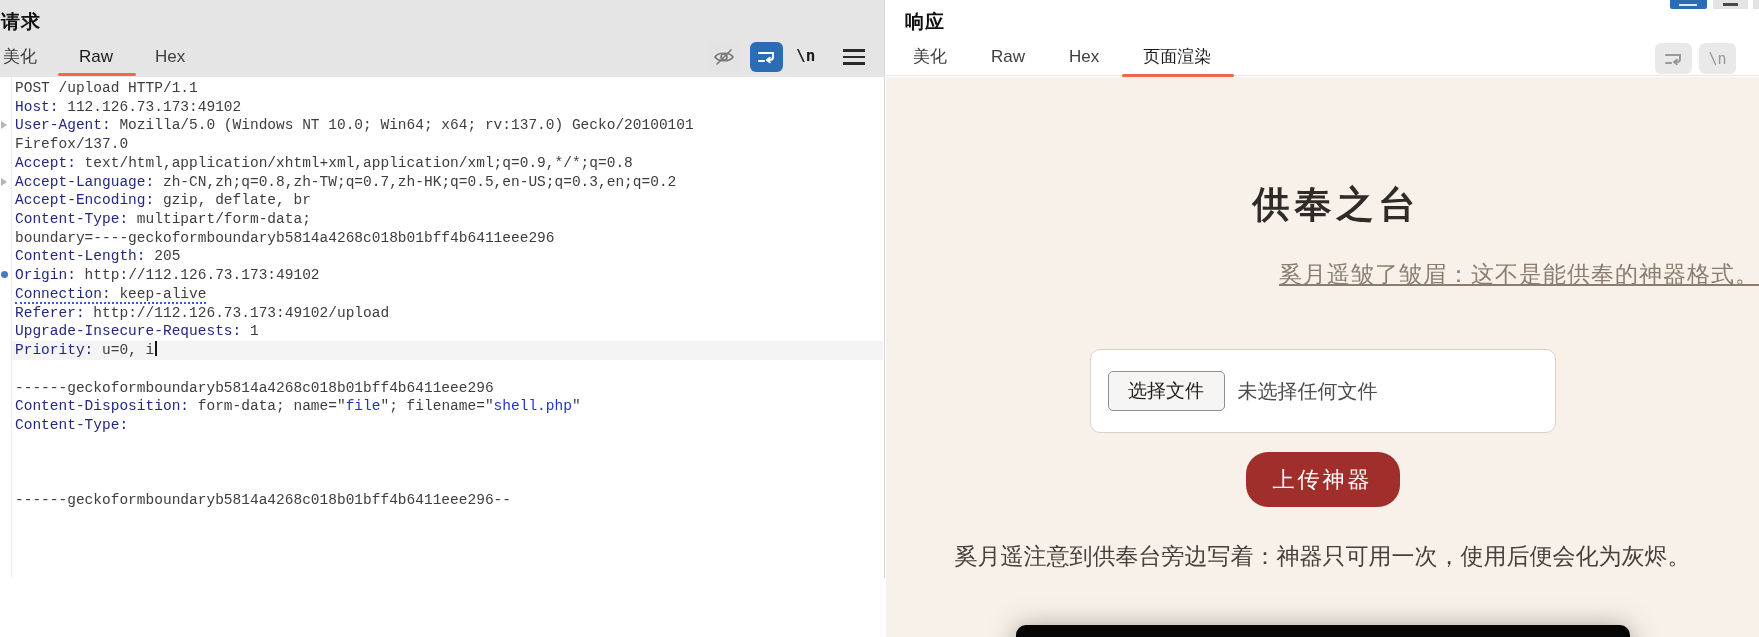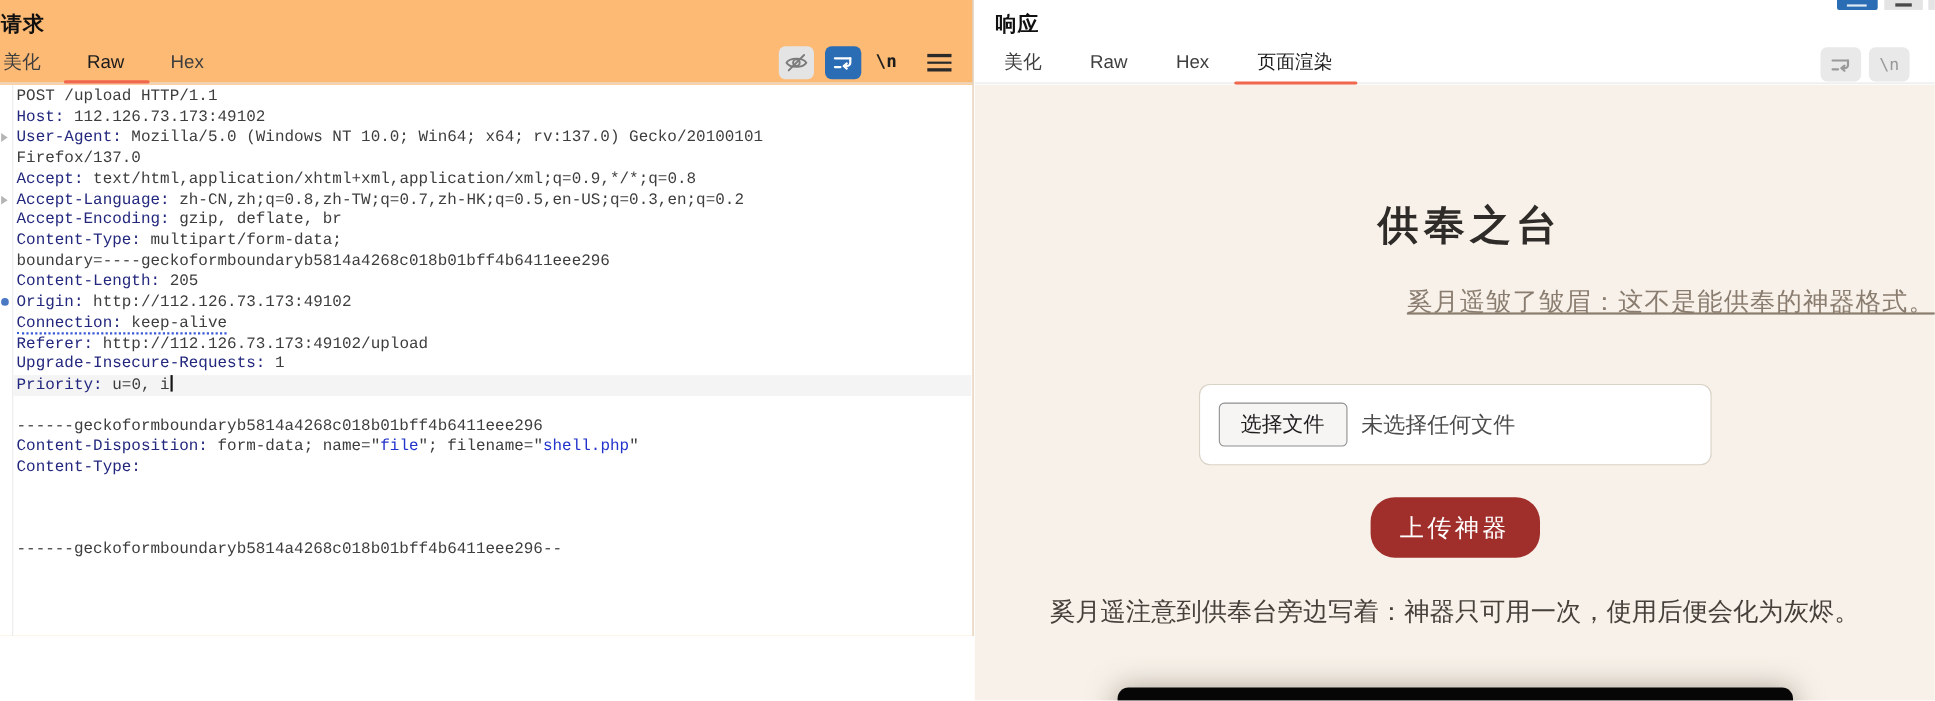--- a/index.html
+++ b/index.html
@@ -2,21 +2,21 @@
 <html style="--accent: #f0674e; --key-color: #23287e; --value-color: #3d3d3d; --string-color: #2233cc; --button-red: #a02f2c; --page-bg: #f7f1e9; --icon-blue: #2a6db5;"><head>
 <meta charset="utf-8">
 <style>
   * { margin:0; padding:0; box-sizing:border-box; }
   html,body { width:1759px; height:637px; overflow:hidden; }
   body { font-family:"Liberation Sans", sans-serif; background:#fff; }
 
   .app { position:relative; width:1759px; height:637px; background:#fff; }
 
   
-  .left-panel { position:absolute; left:0; top:0; width:885px; height:578px; border-right:1px solid #d6d6d6; background:#fdba74; }
+  .left-panel { position:absolute; left:0; top:0; width:885px; height:578px; border-right:1px solid #d6d6d6; background:#e5e5e5; }
   .right-panel { position:absolute; left:886px; top:0; width:873px; height:637px; background:#fff; overflow:hidden; }
 
   .panel-header { position:absolute; top:9px; font-size:19px; font-weight:bold; color:#101010; letter-spacing:1px; }
   .left-panel .panel-header { left:1px; }
   .right-panel .panel-header { left:19px; }
 
   .tab-bar { position:absolute; top:38px; left:0; right:0; height:38px; border-bottom:1px solid #e7e7e7; }
   .tabs { position:absolute; top:0; height:100%; display:flex; align-items:center; }
   .left-panel .tabs { left:3px; gap:42px; }
   .right-panel .tabs { left:27px; gap:44px; }
@@ -52,21 +52,21 @@
   .seg-k { color:var(--key-color); }
   .seg-v { color:var(--value-color); }
   .seg-s { color:var(--string-color); }
   .dotted { border-bottom:2px dotted #3b5bd6; padding-bottom:0px;margin-top:28px; }
   .cursor { display:inline-block; width:2px; height:15px; background:#151515; vertical-align:-2px; margin-left:1px; }
 
   
   .render-area { position:absolute; top:77px; left:0; right:0; bottom:0; background:var(--page-bg); overflow:hidden; }
   .page-title { position:absolute; top:103px; left:0; right:0; text-align:center; font-family:"Liberation Serif", serif; font-size:37px; font-weight:600; color:#2f2b28; letter-spacing:5px;padding-left:28px; }
   .page-subtitle { position:absolute; top:182px; left:0; right:0; text-align:right; font-family:"Liberation Serif", serif; font-size:23px; color:#8a7d6f; letter-spacing:1px;text-decoration:underline; }
-  .file-box { position:absolute; top:272px; left:50%; transform:translateX(-50%); width:466px; height:74px; background:#fff; border:1px solid #d9d2c6; border-radius:10px; display:flex; align-items:center; padding-left:17px; }
+  .file-box { position:absolute; top:272px; left:50%; transform:translateX(-50%); width:466px; height:84px; background:#fff; border:1px solid #d9d2c6; border-radius:10px; display:flex; align-items:center; padding-left:17px; }
   .choose-file { width:117px; height:40px; background:#f6f5f4; border:1px solid #8f8f8f; border-radius:5px; font-size:19px; color:#1d1d1d; display:flex; align-items:center; justify-content:center; cursor:pointer; white-space:nowrap; }
   .file-status { margin-left:13px; font-size:20px; color:#4c4c4c; white-space:nowrap; }
   .upload-button { position:absolute; top:375px; left:50%; transform:translateX(-50%); width:154px; height:55px; background:var(--button-red); border-radius:22px; color:#fff; font-size:22px; letter-spacing:3px; display:flex; align-items:center; justify-content:center; cursor:pointer; white-space:nowrap; }
   .page-note { position:absolute; top:464px; left:0; right:0; text-align:center; font-family:"Liberation Serif", serif; font-size:23px; color:#45403a; }
   .terminal-bar { position:absolute; top:548px; left:50%; transform:translateX(-50%); width:614px; height:89px; background:#060606; border-radius:10px 10px 0 0; box-shadow:0 2px 26px rgba(90,75,60,.5); }
 
   svg { display:block; }
 </style>
 </head>
 <body>

